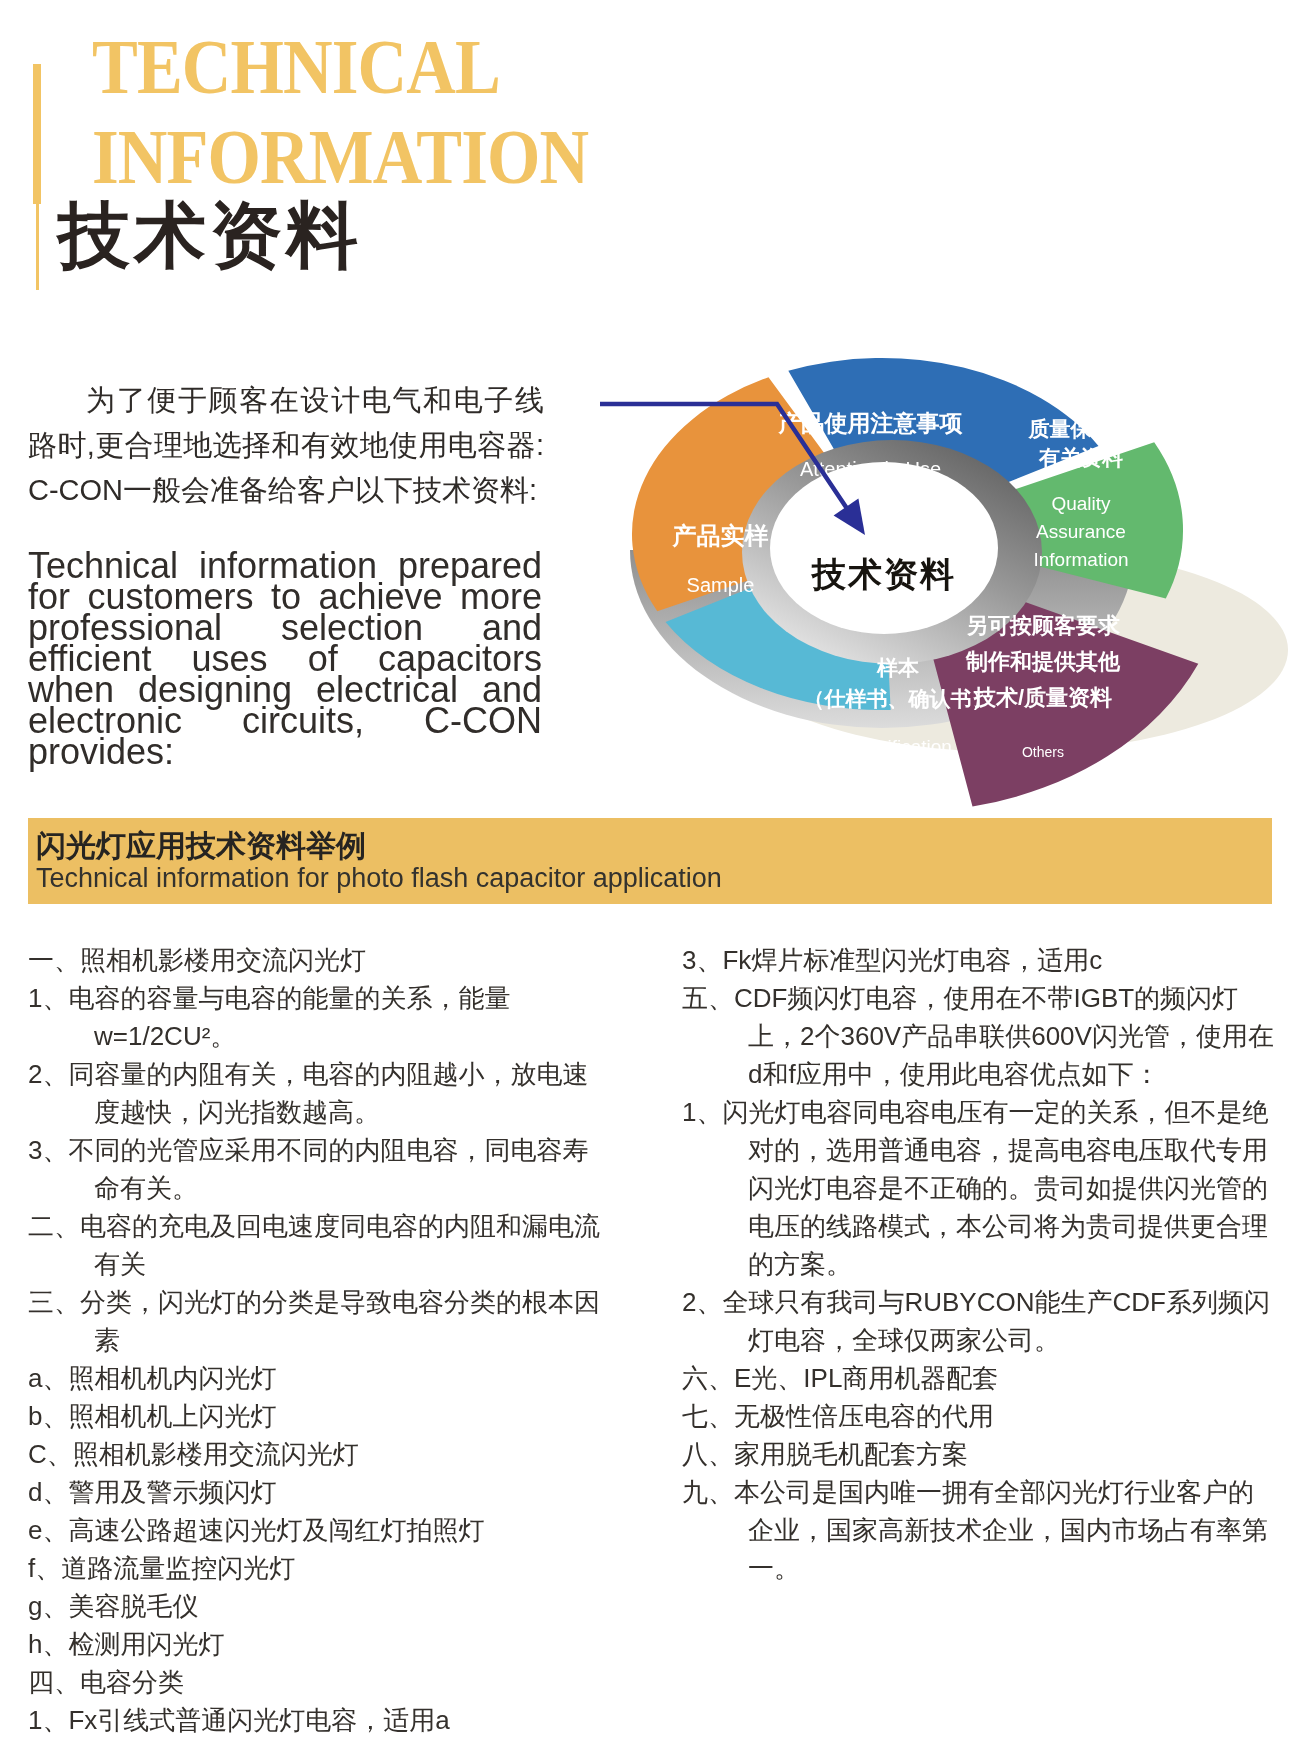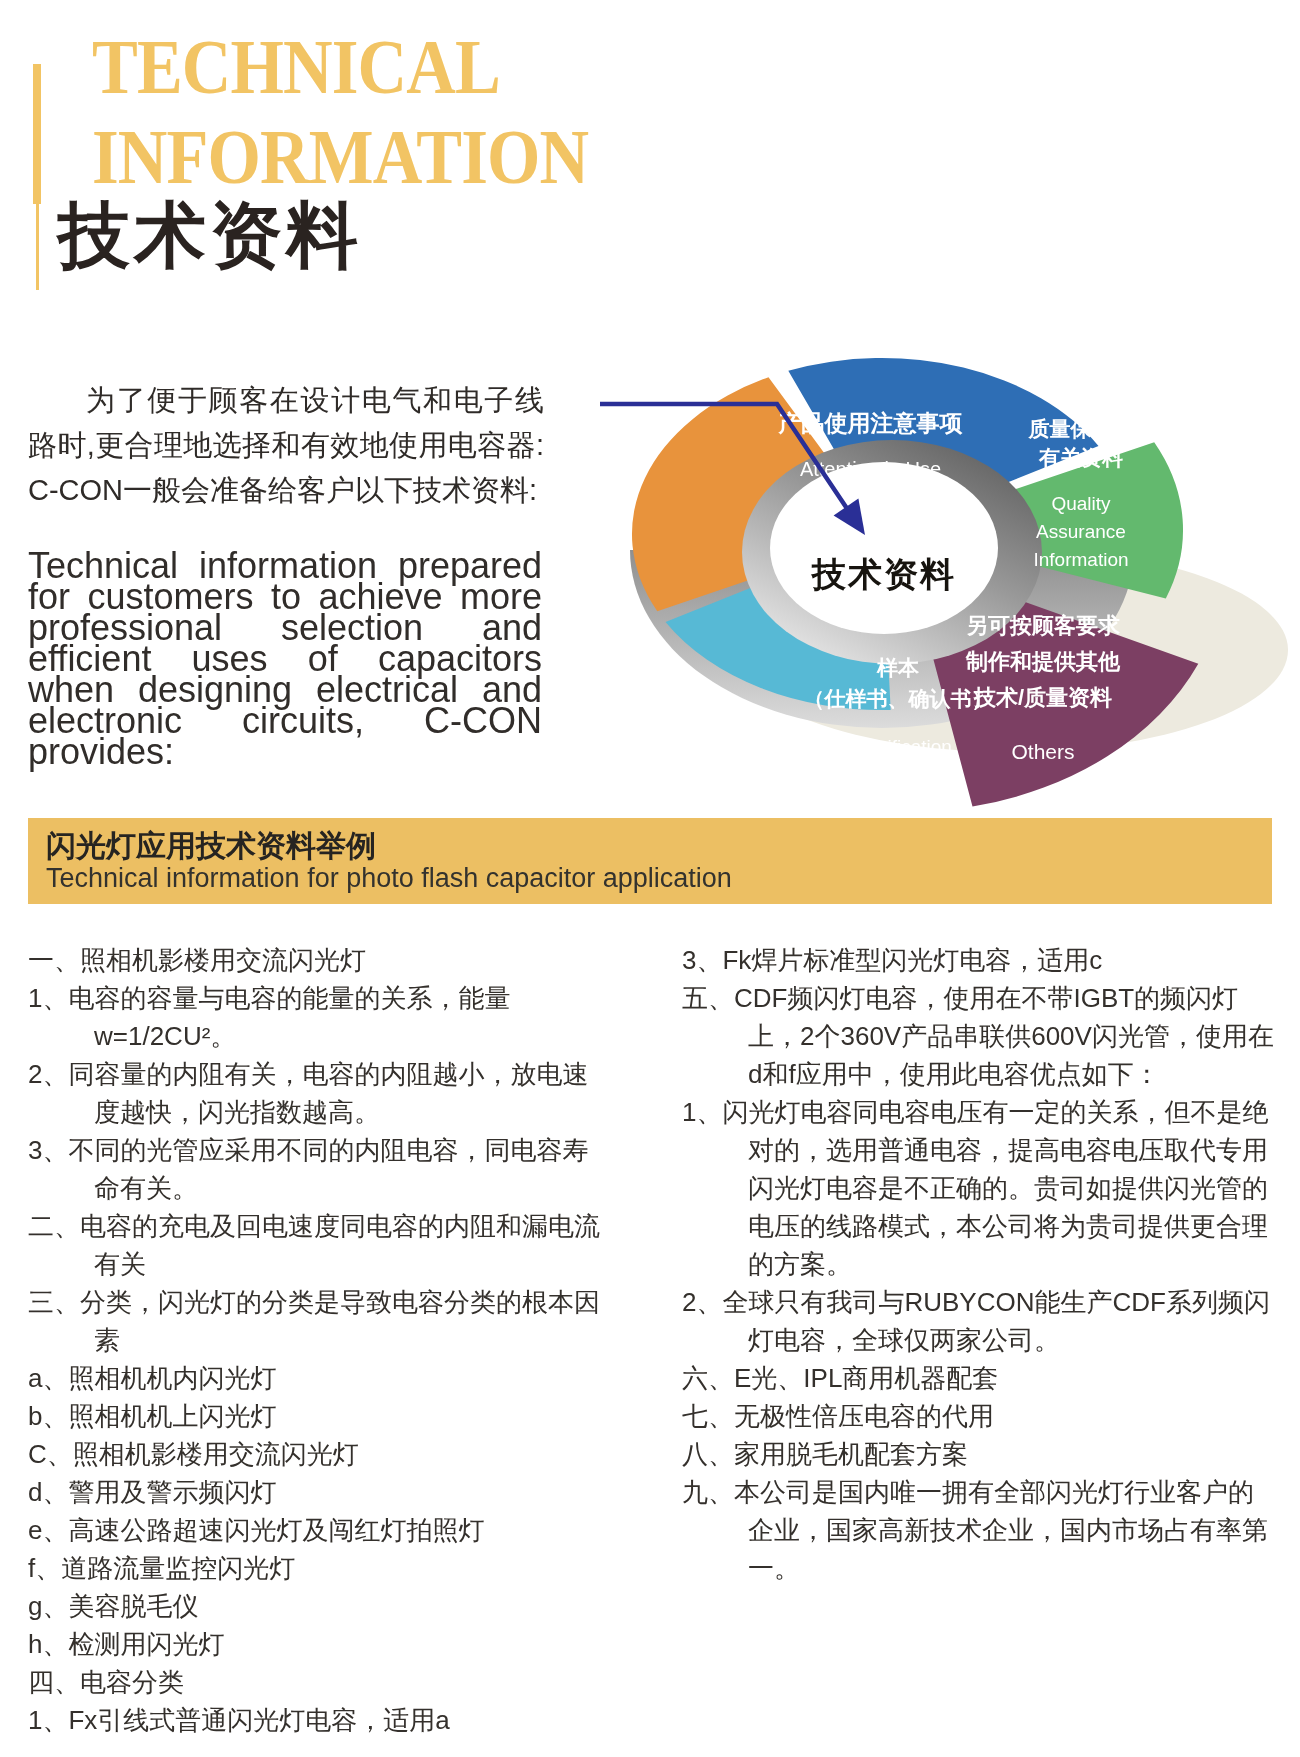--- a/index.html
+++ b/index.html
@@ -33,28 +33,28 @@
   .lbl-quality .cn{font-size:21px;line-height:29px;}
   .lbl-quality .en{font-size:19px;line-height:28px;}
   .lbl-sample{left:28px;top:152px;width:165px;}
   .lbl-sample .cn{font-size:24px;line-height:32px;}
   .lbl-sample .en{font-size:20px;line-height:30px;}
   .lbl-spec{left:178px;top:284px;width:220px;}
   .lbl-spec .cn{font-size:21px;line-height:31px;}
   .lbl-spec .en{font-size:19px;line-height:30px;}
   .lbl-others{left:328px;top:240px;width:210px;}
   .lbl-others .cn{font-size:22px;line-height:36px;}
-  .lbl-others .en{font-size:21px;line-height:36px;}
+  .lbl-others .en{font-size:14px;line-height:36px;}
   .lbl-center{left:158px;top:202px;width:232px;color:#17140f;font-size:34px;font-weight:700;letter-spacing:2px;}
 
   .arrow-svg{position:absolute;left:540px;top:358px;width:370px;height:210px;}
 
   
   .banner{position:absolute;left:28px;top:818px;width:1244px;height:86px;background:#ECBF63;
-          box-sizing:border-box;padding:9px 0 0 18px;}
+          box-sizing:border-box;padding:9px 0 0 8px;}
   .banner .t{font-size:30px;font-weight:700;color:#262421;line-height:38px;}
   .banner .s{font-size:27px;color:#33322e;line-height:26px;}
 
   
   .col{position:absolute;top:941px;font-size:26px;line-height:38px;color:#34302c;}
   .col-left{left:28px;width:580px;}
   .col-right{left:682px;width:592px;}
   .li{padding-left:66px;text-indent:-66px;}
 </style>
 </head>
@@ -103,20 +103,24 @@
       <div class="cn">产品使用注意事项</div>
       <div class="en">Attention in Use</div>
     </div>
     <div class="lbl lbl-quality">
       <div class="cn">质量保证的
 有关资料</div>
       <div class="en">Quality
 Assurance
 Information</div>
     </div>
+    <div class="lbl lbl-sample">
+      <div class="cn">产品实样</div>
+      <div class="en">Sample</div>
+    </div>
     <div class="lbl lbl-spec">
       <div class="cn">样本
 （仕样书、确认书）</div>
       <div class="en">Specification</div>
     </div>
     <div class="lbl lbl-others">
       <div class="cn">另可按顾客要求
 制作和提供其他
 技术/质量资料</div>
       <div class="en">Others</div>

